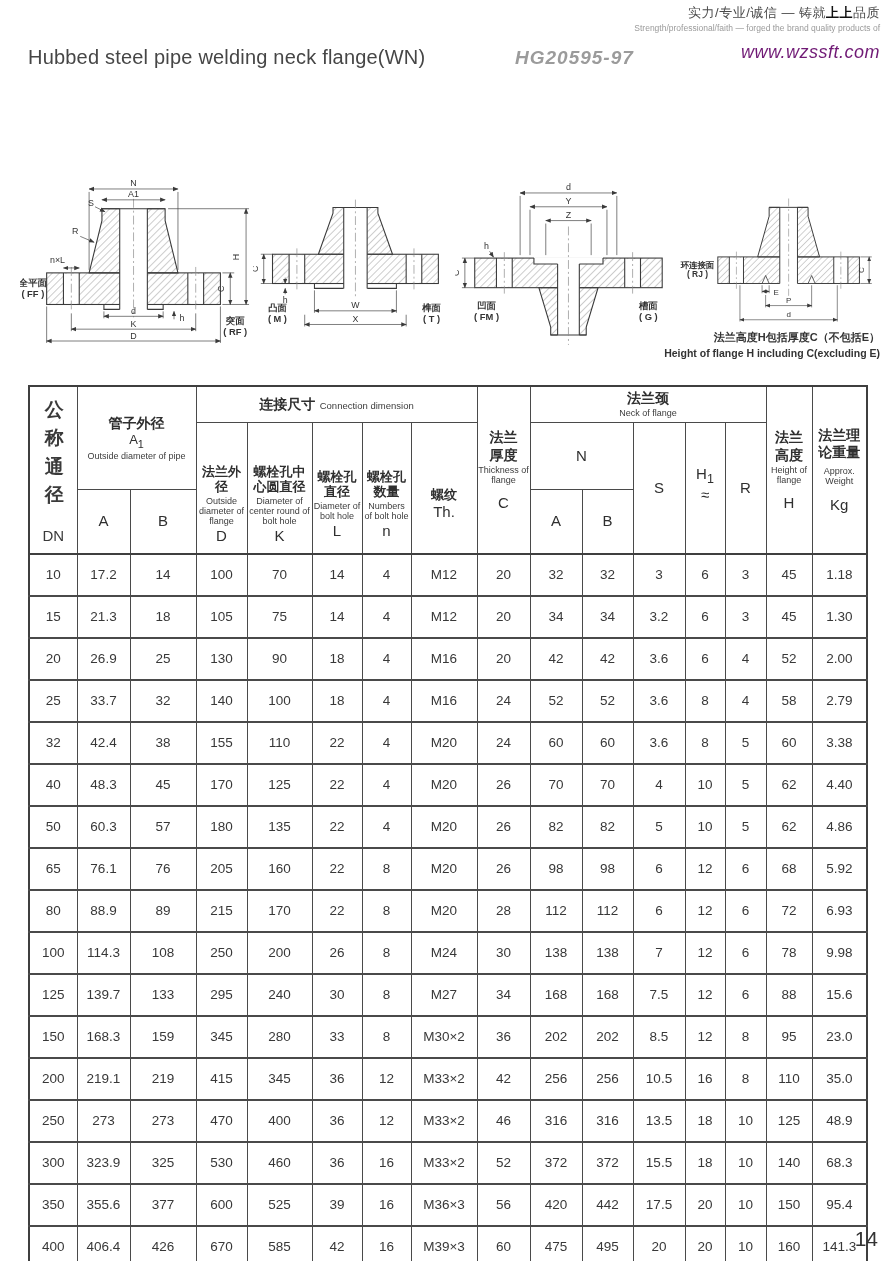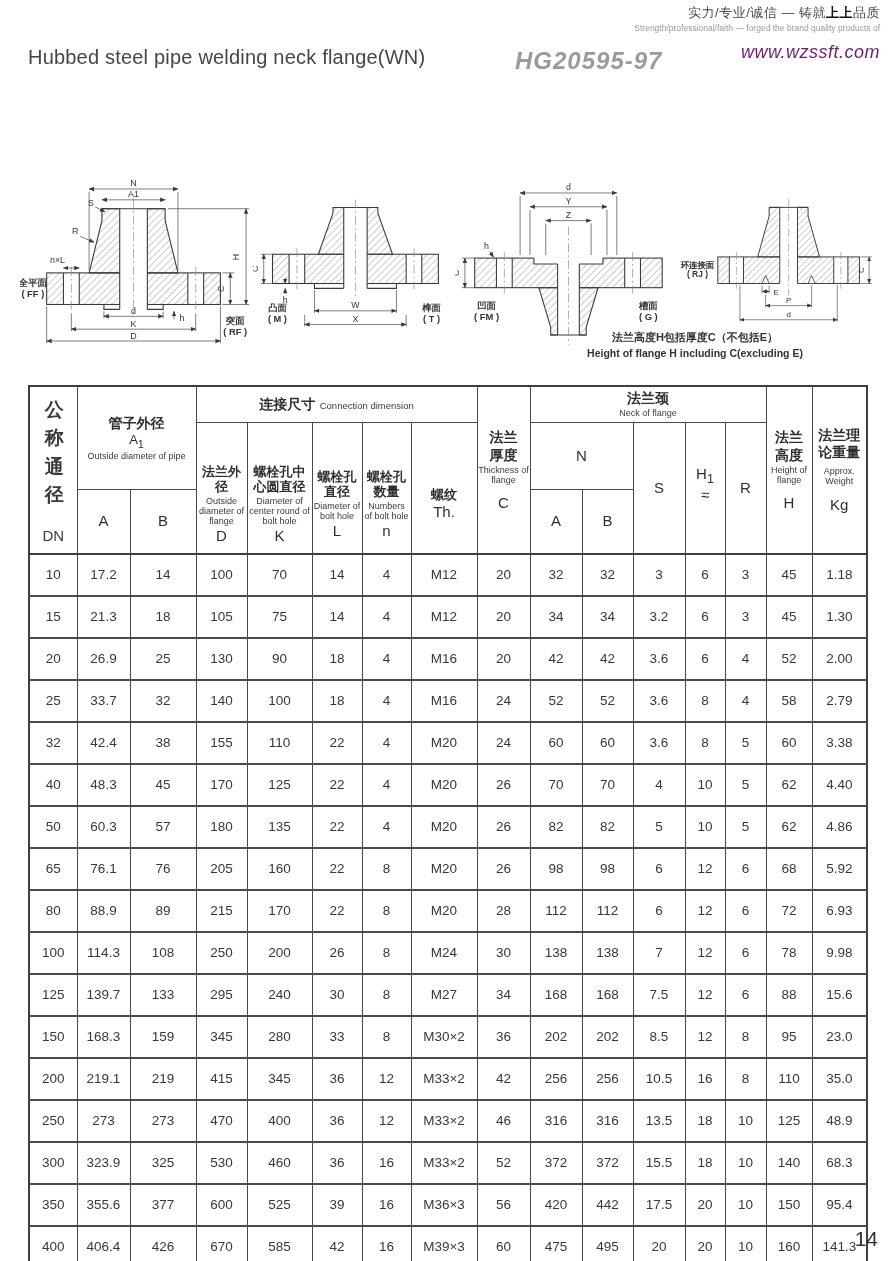--- a/index.html
+++ b/index.html
@@ -11,32 +11,32 @@
   .tagline{font-size:13px;color:#4a4a4a;letter-spacing:.5px;}
   .tagline b{color:#111;}
   .tagline-en{font-size:8.5px;color:#9a9a9a;margin-top:1px;}
   .website{font-size:18px;font-style:italic;color:#701a75;margin-top:9px;letter-spacing:.5px;}
 
   
   .titleblock{position:absolute;left:28px;top:40px;width:840px;}
   .title-main{margin:0;font-size:30px;font-weight:600;color:#414141;letter-spacing:.5px;}
   .subrow{position:relative;margin-top:6px;height:28px;}
   .title-sub{margin:0;font-size:20px;font-weight:500;color:#464646;letter-spacing:.2px;display:inline-block;}
-  .std{position:absolute;left:487px;top:1px;font-size:24px;font-weight:bold;font-style:italic;color:#9b9b9b;letter-spacing:1px;}
+  .std{position:absolute;left:487px;top:1px;font-size:19px;font-weight:bold;font-style:italic;color:#9b9b9b;letter-spacing:1px;}
 
   
   .drawings{position:absolute;left:20px;top:178px;width:858px;height:172px;display:flex;justify-content:space-between;}
   .dr-line{stroke:#3a3a3a;stroke-width:1.1;fill:none;}
   .dr-dim{stroke:#444;stroke-width:.7;fill:none;}
   .dr-cl{stroke:#8b8b8b;stroke-width:.7;fill:none;stroke-dasharray:9 3 2 3;}
   .hatchline{stroke:#6d6d6d;stroke-width:.7;}
   text{font-family:"Liberation Sans","DejaVu Sans",sans-serif;}
   .dr-txt{font-size:9px;fill:#333;text-anchor:middle;}
   .dr-face{font-size:9.5px;fill:#333;text-anchor:middle;font-weight:bold;}
-  .note{position:absolute;left:510px;top:330px;width:370px;text-align:center;}
+  .note{position:absolute;left:510px;top:330px;width:370px;text-align:right;}
   .note-cn{font-size:11px;font-weight:bold;color:#333;}
   .note-en{font-size:10.5px;font-weight:bold;color:#333;margin-top:2px;}
 
   
   table.spec{position:absolute;left:28px;top:385px;border-collapse:collapse;table-layout:fixed;width:838px;background:#fff;}
   table.spec th,table.spec td{border:1px solid #4a4a4a;padding:0;text-align:center;vertical-align:middle;font-weight:normal;}
   table.spec{border:2px solid #3f3f3f;}
   tr.hr1{height:36px;}
   tr.hr2{height:54px;}
   tr.hr3{height:52px;}

